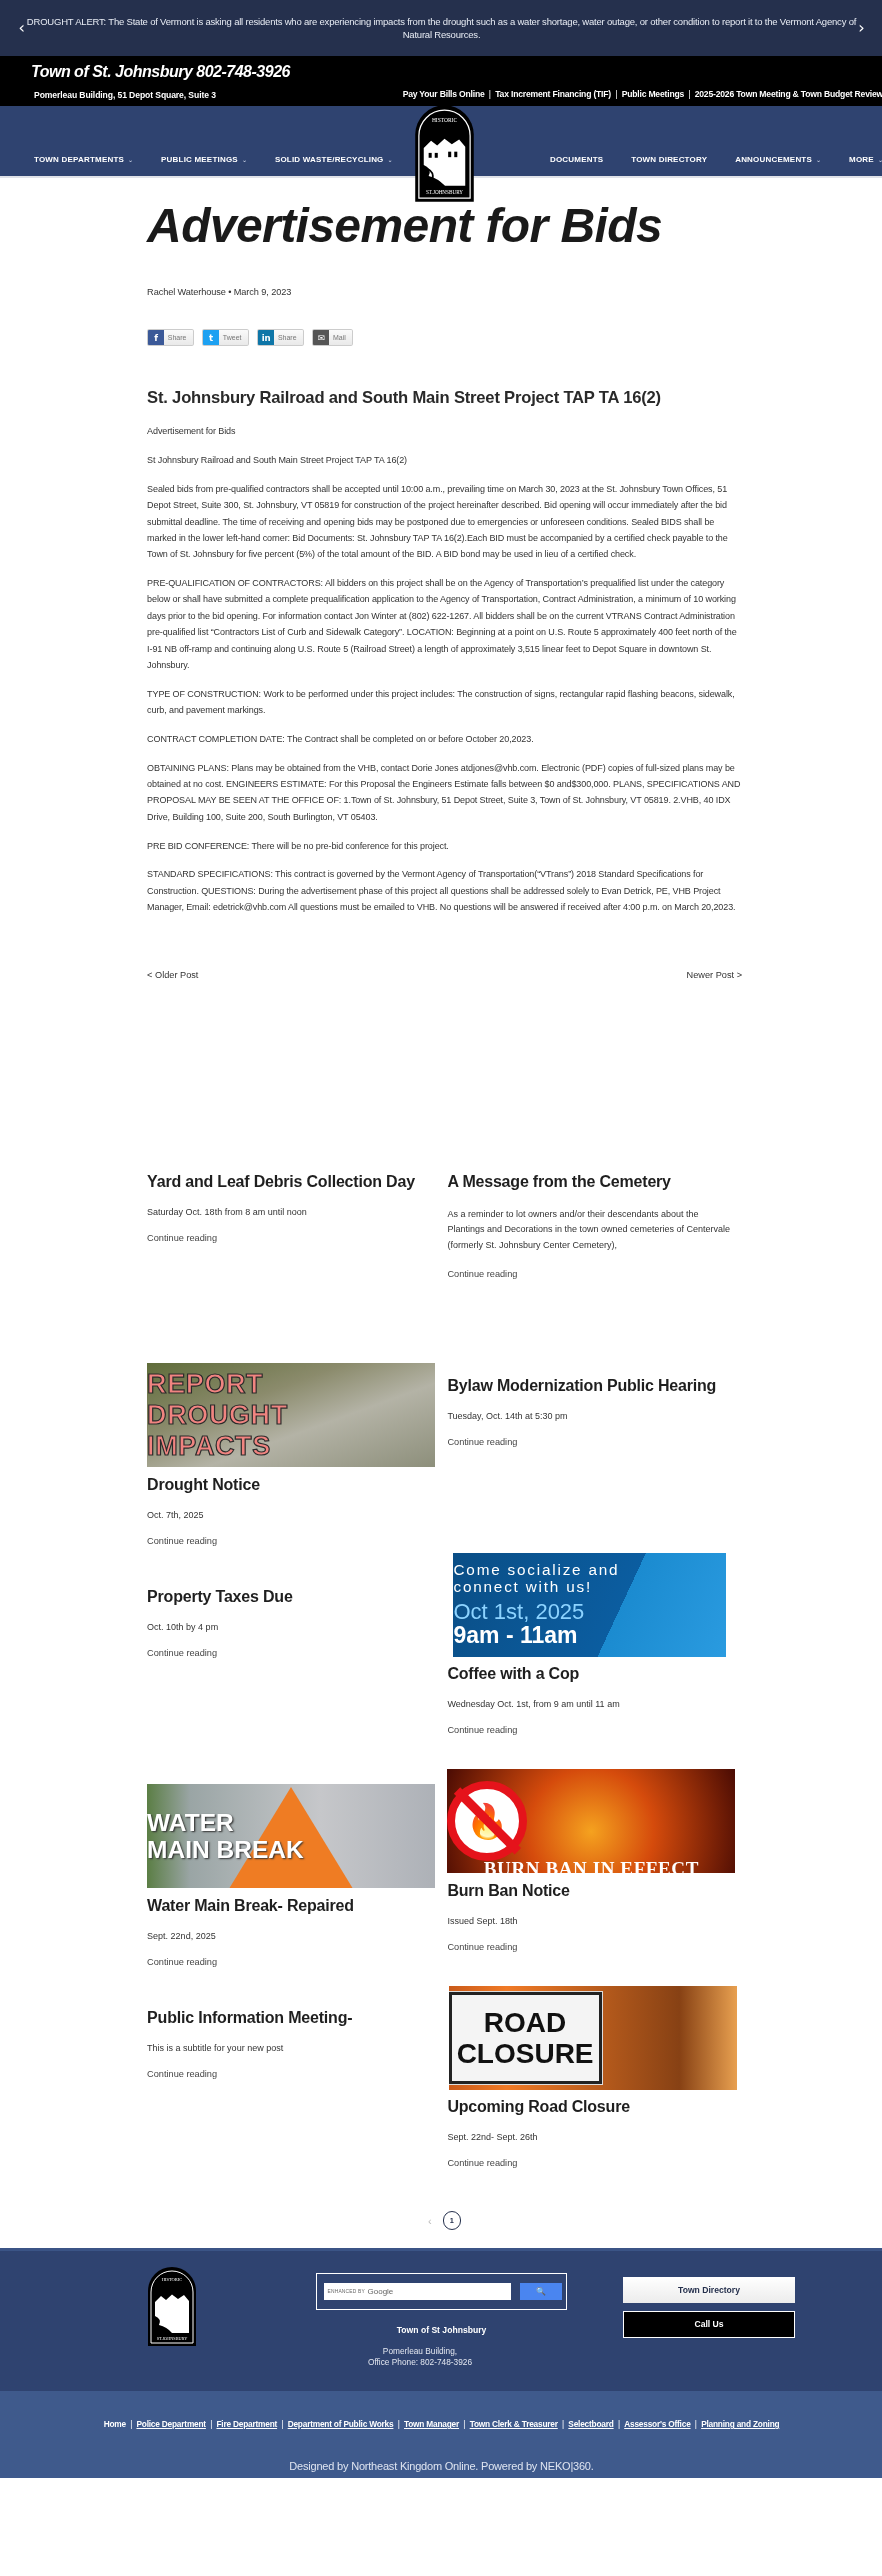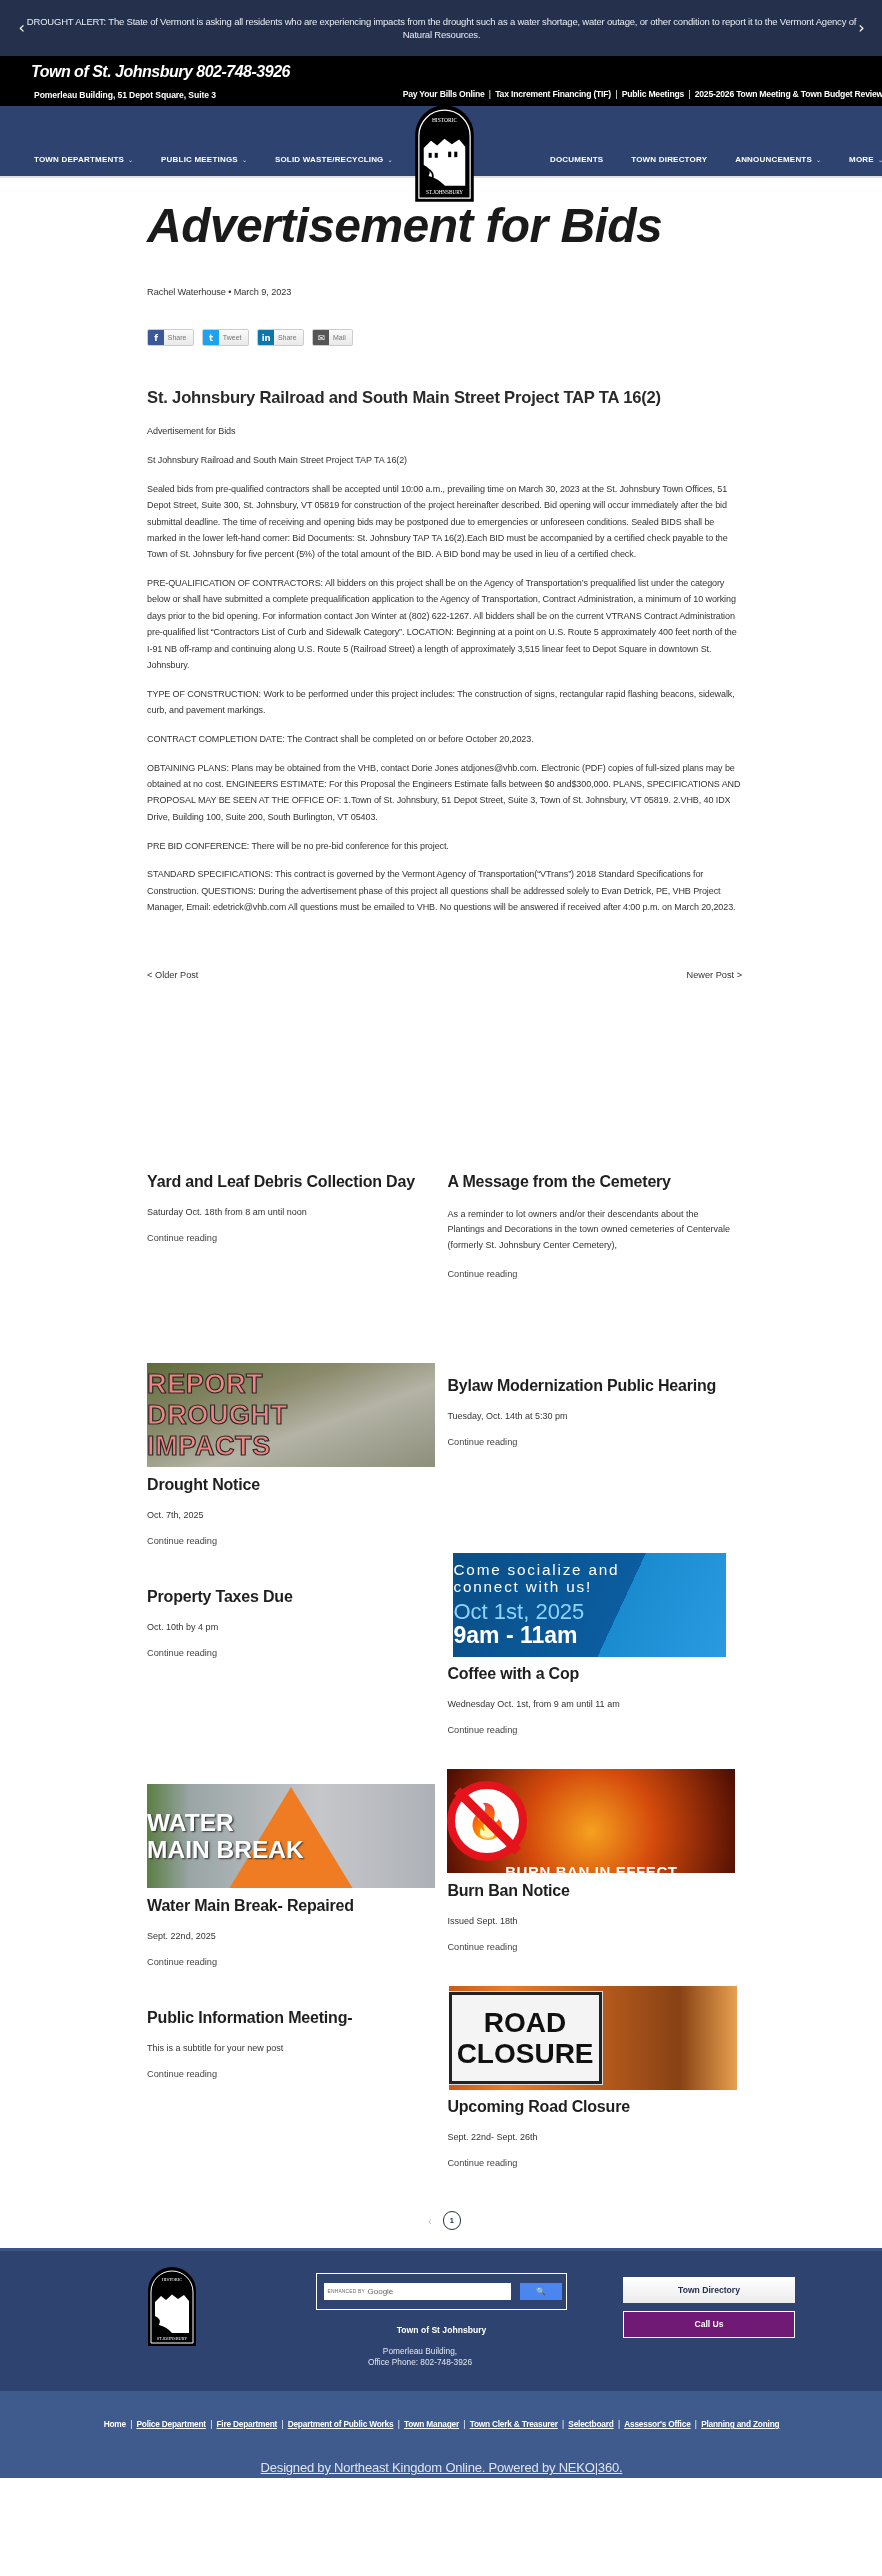--- a/index.html
+++ b/index.html
@@ -56,21 +56,21 @@
   .img-coffee { background: linear-gradient(115deg,#0a4e86 0%,#0b5da0 60%,#1b8bd0 60%,#2a9be0 100%); color: #fff; }
   .img-coffee .l1 { font-size: 15.3px; letter-spacing: 1.8px; line-height: 17px; }
   .img-coffee .l2 { font-size: 22px; color: #8cd3ff; margin-top: 4.9px; line-height: 23px; }
   .img-coffee .l3 { font-size: 23px; font-weight: bold; line-height: 24.5px; }
   .img-water { background: linear-gradient(90deg,#5b7e45 0%,#9aa5a5 15%,#c6c7ca 60%,#adb1b7 100%); }
   .img-water .tri { position: absolute; width: 0; height: 0; border-left: 67px solid transparent; border-right: 67px solid transparent; border-bottom: 110px solid #ef7c23; top: 3.1px; left: 77px; }
   .img-water span { position: relative; z-index: 2; color: #fff; font-size: 24.5px; font-weight: bold; line-height: 27px; text-shadow: 1.2px 1.2px 1.8px #333; text-align: center; }
   .img-burn { background: radial-gradient(circle at 50% 60%,#f5a21f 0%,#d54b0c 40%,#4a0b03 100%); }
   .img-burn .ring { width: 80px; height: 80px; border: 8.6px solid #e5131b; border-radius: 50%; background: #fff; position: relative; display: flex; align-items: center; justify-content: center; font-size: 34px; }
   .img-burn .ring::after { content: ""; position: absolute; width: 8.6px; height: 86px; background: #e5131b; transform: rotate(-45deg); }
-  .img-burn .cap { position: absolute; bottom: -7.4px; left: 0; right: 0; text-align: center; color: #fff; font-weight: bold; font-size: 15px; letter-spacing: 0.6px; }
+  .img-burn .cap { position: absolute; bottom: -7.4px; left: 0; right: 0; text-align: center; color: #fff; font-weight: bold; font-size: 19px; letter-spacing: 0.6px; font-family: Liberation Serif, serif; }
   .img-road { background: linear-gradient(90deg,#c95a1a 0%,#f07a26 20%,#874114 80%,#e8a050 100%); }
   .img-road .sign { width: 153px; height: 92px; background: #f4f4f4; border: 3.1px solid #222; outline: 1.2px solid #ddd; display: flex; flex-direction: column; align-items: center; justify-content: center; }
   .img-road .sign span { font-size: 28px; font-weight: bold; color: #111; line-height: 31px; }
 
   .pager { display: flex; justify-content: center; align-items: center; gap: 11px; margin: 6.1px 0 18.4px 0; }
   .pager .prev { color: #bbb; font-size: 11px; cursor: pointer; }
   .pager .page { width: 18.4px; height: 18.4px; border: 1.5px solid #25304d; border-radius: 50%; display: flex; align-items: center; justify-content: center; font-size: 7.4px; font-weight: bold; color: #25304d; cursor: pointer; }
 
   
   .footer-top { background: #2f4370; height: 143px; position: relative; border-top: 3.1px solid #3b5486; }
@@ -78,29 +78,29 @@
   .footer-search-box { position: absolute; left: 316px; top: 21.5px; width: 251px; height: 37px; border: 0.9px solid #fff; display: flex; align-items: center; padding: 0 3.7px 0 7.4px; gap: 9.2px; }
   .footer-search-input { width: 190px; height: 17px; background: #fff; border: none; font-size: 6.7px; color: #555; padding-left: 3.1px; display: flex; align-items: center; gap: 2.5px; }
   .footer-search-input .eb { font-size: 4.9px; letter-spacing: 0.2px; color: #666; }
   .footer-search-input .g { font-size: 8px; color: #666; }
   .footer-search-btn { width: 43px; height: 17px; background: #4a85f0; border: none; color: #fff; font-size: 8px; display: flex; align-items: center; justify-content: center; cursor: pointer; }
   .footer-town { position: absolute; left: 0; width: 883px; top: 74px; text-align: center; color: #fff; font-size: 8.6px; font-weight: bold; }
   .footer-addr { position: absolute; left: 0; width: 840px; top: 95px; text-align: center; color: #e3e7f0; font-size: 8.3px; line-height: 11px; }
   .footer-btns { position: absolute; left: 623px; top: 26px; width: 172px; }
   .fbtn { width: 172px; height: 26px; display: flex; align-items: center; justify-content: center; font-size: 8.6px; font-weight: bold; cursor: pointer; }
   .fbtn.light { background: linear-gradient(#ffffff,#ececec); color: #25304d; }
-  .fbtn.dark { margin-top: 7.4px; border: 1.8px solid #fff; color: #fff; background: #701a75; height: 27px; }
+  .fbtn.dark { margin-top: 7.4px; border: 1.8px solid #fff; color: #fff; background: #000000; height: 27px; }
 
   .footer-bottom { background: #3f5a8c; height: 87px; position: relative; }
   .footer-links { position: absolute; top: 28px; left: 0; width: 883px; display: flex; justify-content: center; align-items: center; font-size: 8.3px; font-weight: bold; color: #fff; letter-spacing: -0.2px; }
   .footer-links a { color: #fff; cursor: pointer; }
   .footer-links a.home { text-decoration: none; }
   .footer-links a { text-decoration: underline; }
   .footer-links .sep { margin: 0 4.3px; font-weight: normal; }
-  .footer-credit { position: absolute; top: 69px; left: 0; width: 883px; text-align: center; color: #dfe5f1; font-size: 13px; letter-spacing: -0.2px; text-decoration: underline; }
+  .footer-credit { position: absolute; top: 69px; left: 0; width: 883px; text-align: center; color: #dfe5f1; font-size: 11px; letter-spacing: -0.2px; }
 </style>
 </head>
 <body>
 
 <div class="alert-bar">
   <span class="alert-arrow left">‹</span>
   <div class="alert-text">DROUGHT ALERT: The State of Vermont is asking all residents who are experiencing impacts from the drought such as a water shortage, water outage, or other condition to report it to the Vermont Agency of Natural Resources.</div>
   <span class="alert-arrow right">›</span>
 </div>
 

